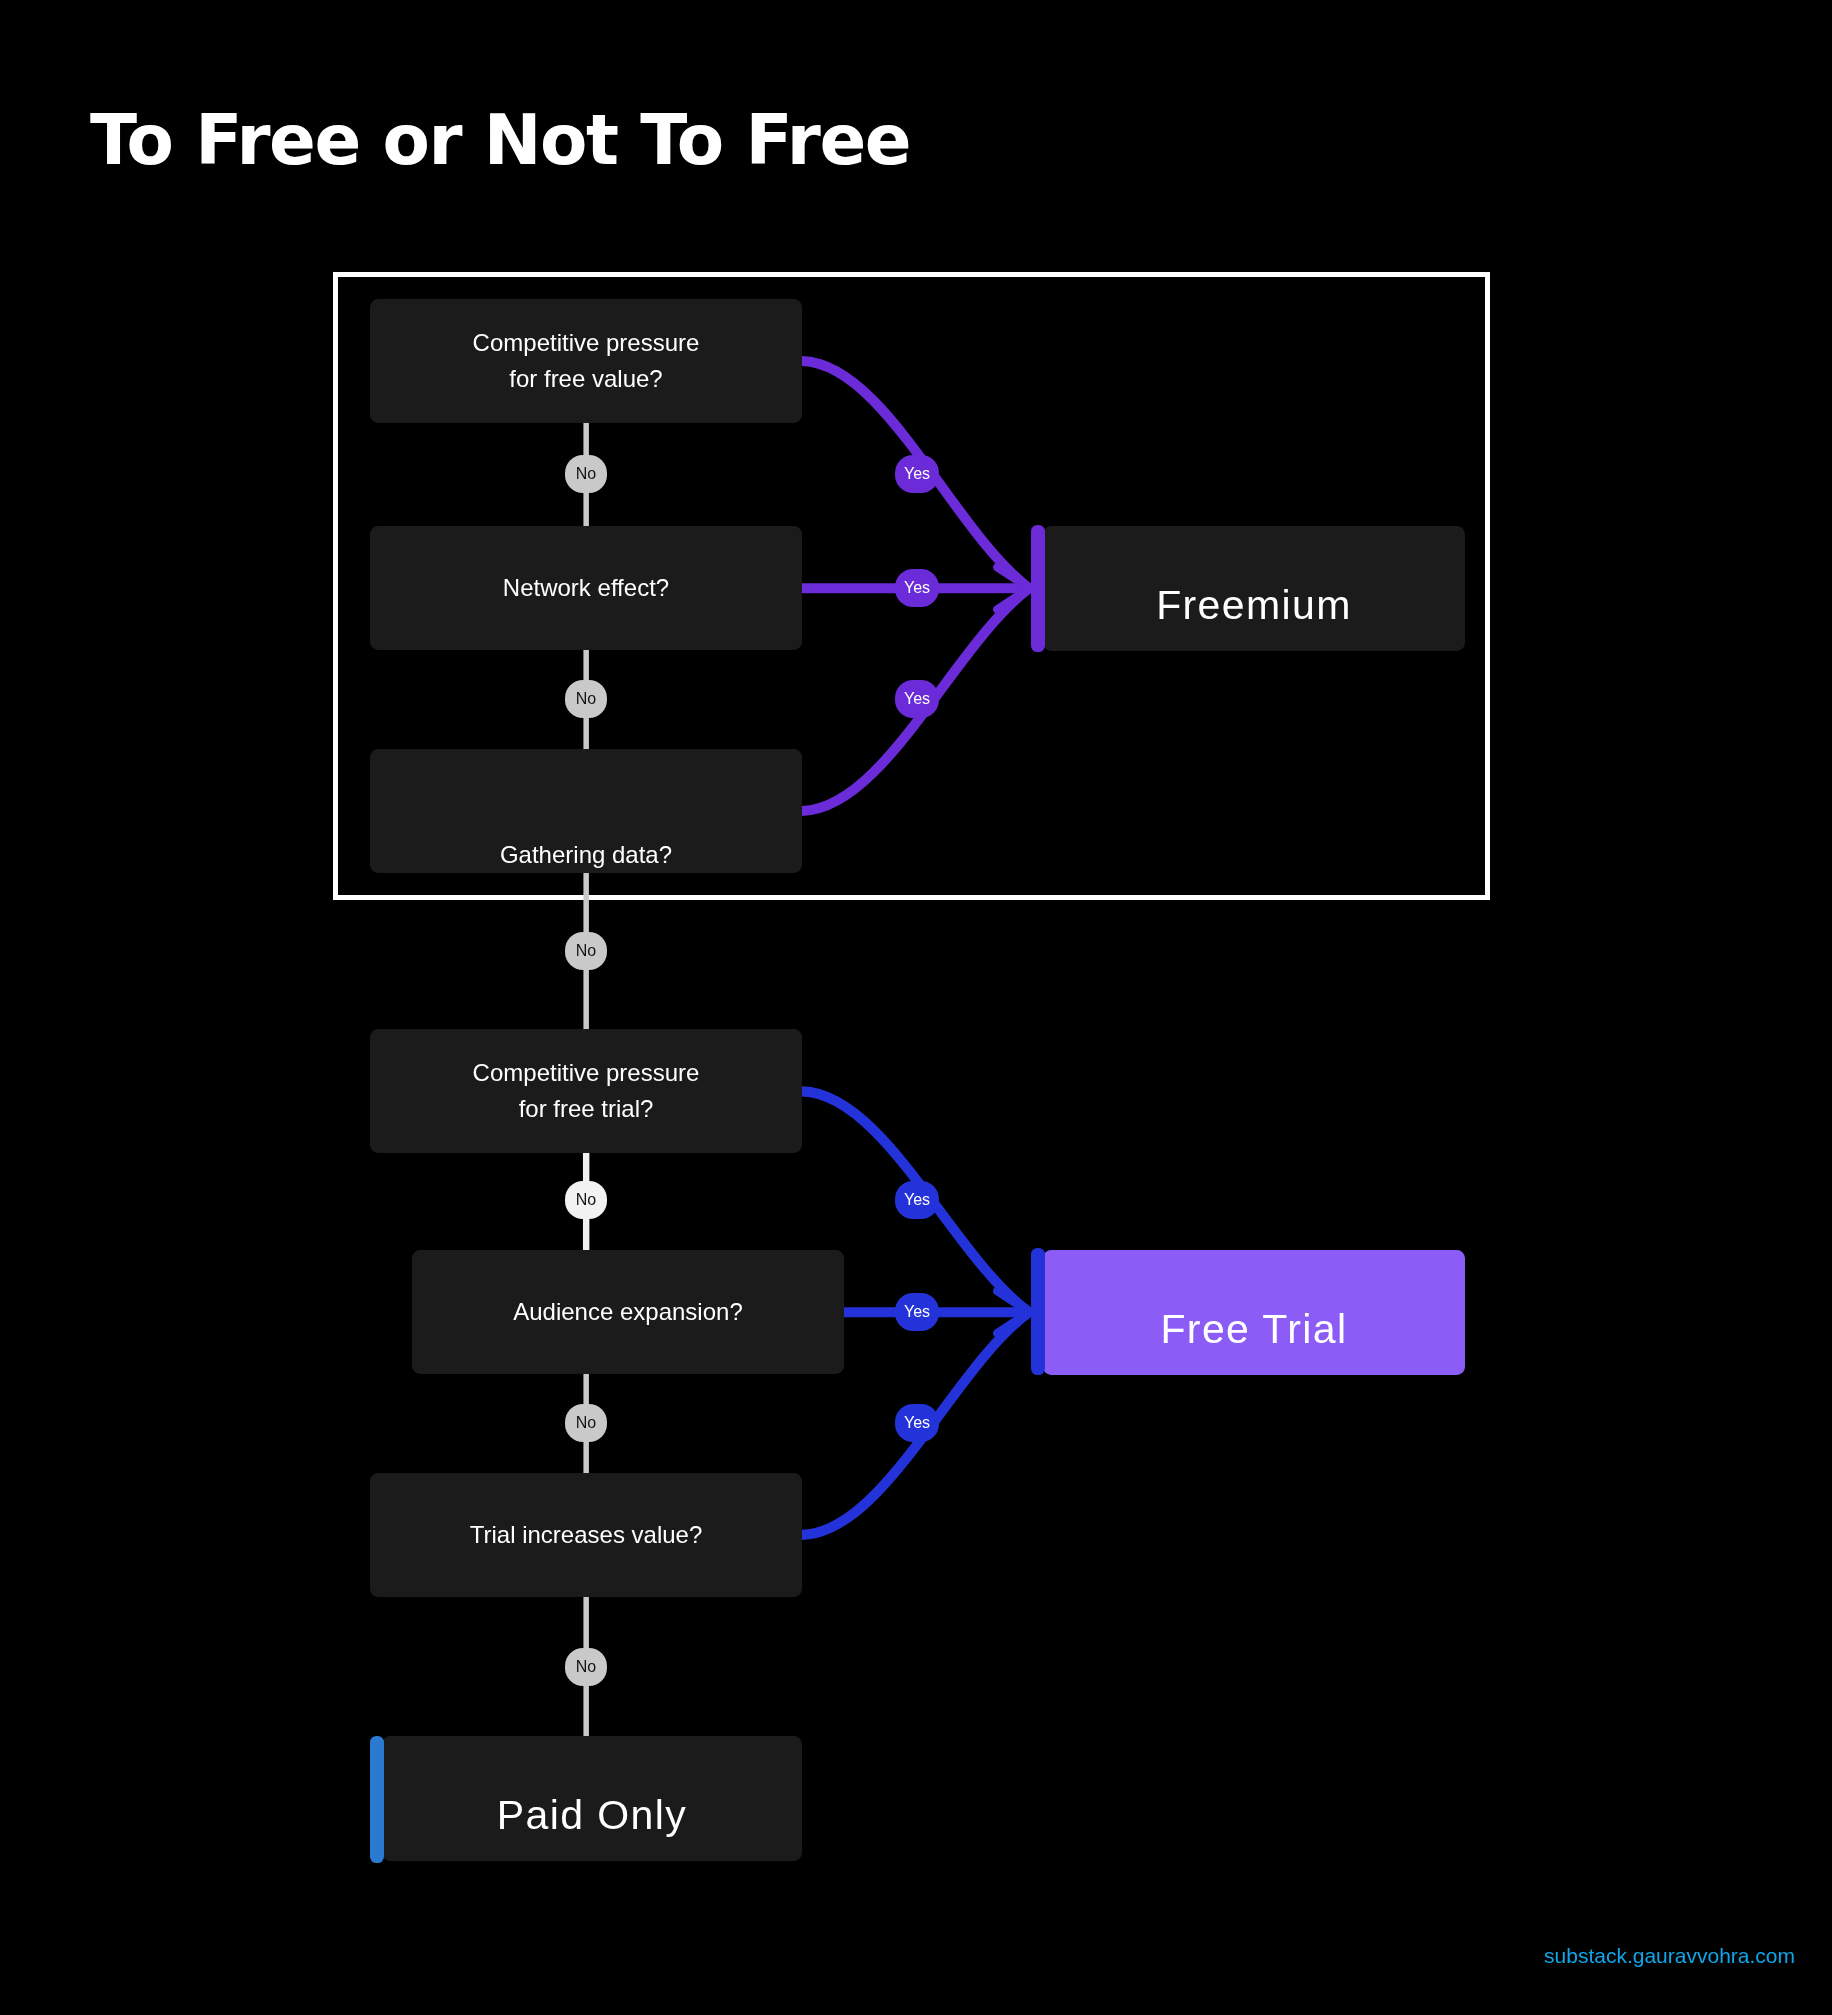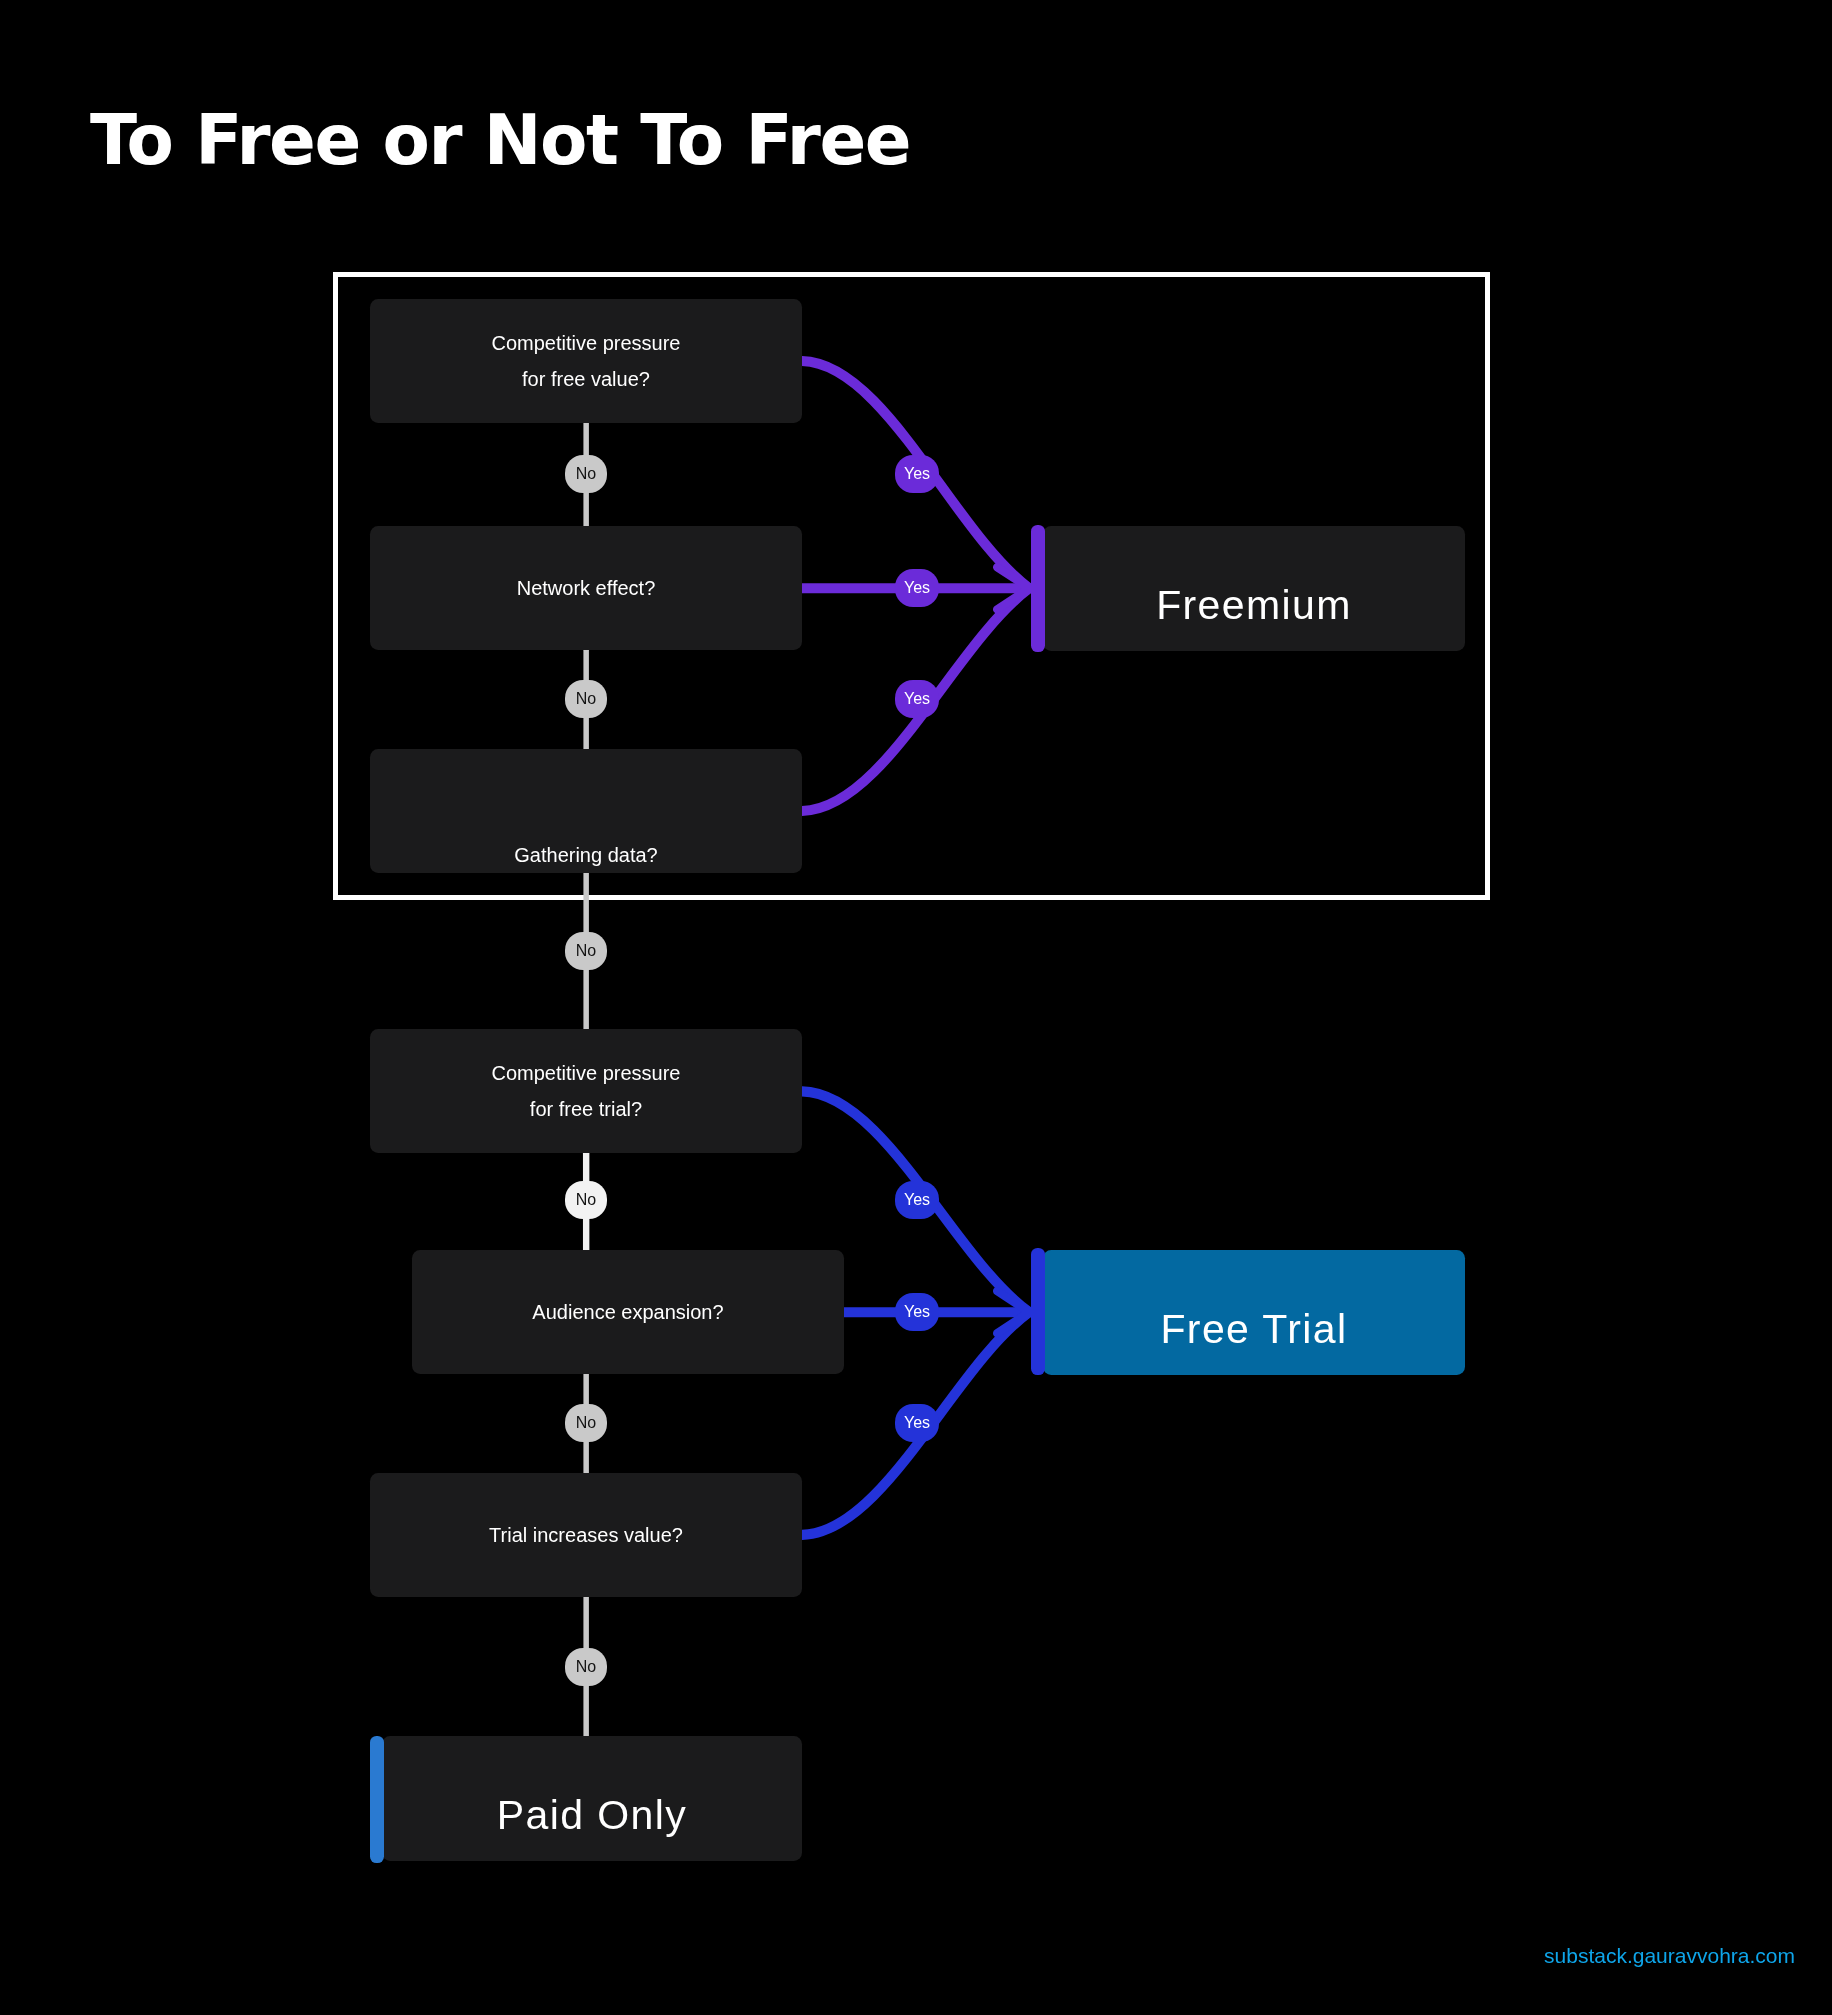--- a/index.html
+++ b/index.html
@@ -6,21 +6,21 @@
   .canvas{position:relative;width:1833px;height:2015px;overflow:hidden;
           font-family:"Liberation Sans",sans-serif;}
   .title{position:absolute;left:90px;top:100px;margin:0;
          font-family:"DejaVu Sans","Liberation Sans",sans-serif;
          font-weight:700;font-size:69px;letter-spacing:-1.4px;color:#fff;}
   .frame{position:absolute;left:333px;top:272px;width:1147px;height:618px;
          border:5.5px solid #fff;z-index:1;}
   .lines{position:absolute;left:0;top:0;width:1833px;height:2015px;z-index:2;}
   .qbox{position:absolute;left:370px;width:432px;height:124px;border-radius:8.2px;
         display:flex;align-items:center;justify-content:center;z-index:3;}
-  .qtext{color:#fff;font-size:20px;line-height:36px;text-align:center;font-weight:400;}
+  .qtext{color:#fff;font-size:24px;line-height:36px;text-align:center;font-weight:400;}
   .qtext span{display:block;}
   .badge{position:absolute;transform:translate(-50%,-50%);border-radius:18px;
          display:flex;align-items:center;justify-content:center;
          font-size:16px;z-index:4;}
   .badge.no{width:42px;height:38px;color:#141414;}
   .badge.yes{width:44px;height:38px;color:#fff;}
   .rbox{position:absolute;height:125px;border-radius:8.2px;
         display:flex;align-items:center;justify-content:center;z-index:3;}
   .rtext{color:#fff;font-size:41px;letter-spacing:1.4px;font-weight:400;margin-top:34px;}
   .bar{position:absolute;width:13.7px;height:127px;border-radius:6.4px;z-index:4;}
@@ -100,21 +100,21 @@
   <div class="badge yes" style="left: 917px; top: 699px; background: rgb(107, 43, 217);">Yes</div>
   <div class="badge yes" style="left: 917px; top: 1200px; background: rgb(36, 51, 217);">Yes</div>
   <div class="badge yes" style="left: 917px; top: 1312px; background: rgb(36, 51, 217);">Yes</div>
   <div class="badge yes" style="left: 917px; top: 1423px; background: rgb(36, 51, 217);">Yes</div>
 
   <div class="rbox" style="left: 1043px; top: 526px; width: 422px; background: rgb(27, 27, 28);">
     <span class="rtext">Freemium</span>
   </div>
   <div class="bar" style="left: 1031px; top: 525px; background: rgb(107, 43, 217);"></div>
 
-  <div class="rbox" style="left: 1043px; top: 1250px; width: 422px; background: #0369a1;">
+  <div class="rbox" style="left: 1043px; top: 1250px; width: 422px; background: #8b5cf6;">
     <span class="rtext">Free Trial</span>
   </div>
   <div class="bar" style="left: 1031px; top: 1248px; background: rgb(36, 51, 217);"></div>
 
   <div class="rbox" style="left: 382px; top: 1736px; width: 420px; background: rgb(27, 27, 28);">
     <span class="rtext">Paid Only</span>
   </div>
   <div class="bar" style="left: 370px; top: 1736px; background: rgb(42, 122, 209);"></div>
 
   <div class="footer" style="color: #0ea5e9;">substack.gauravvohra.com</div>

